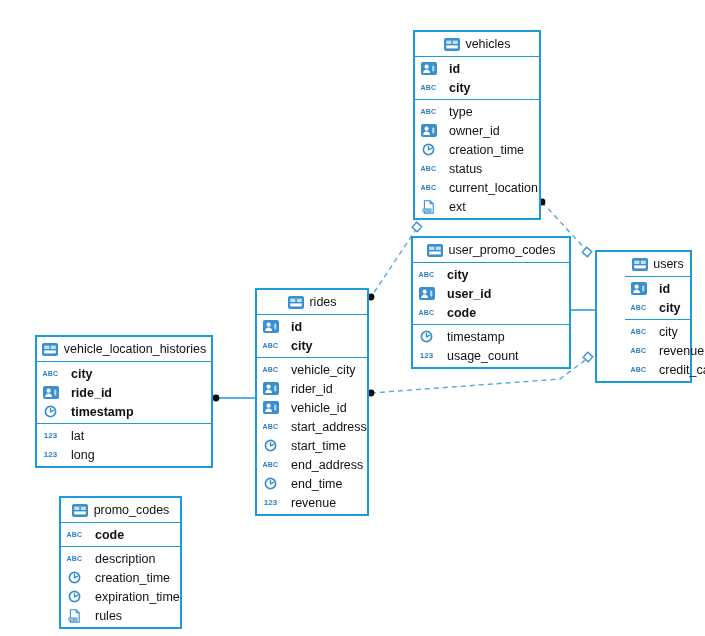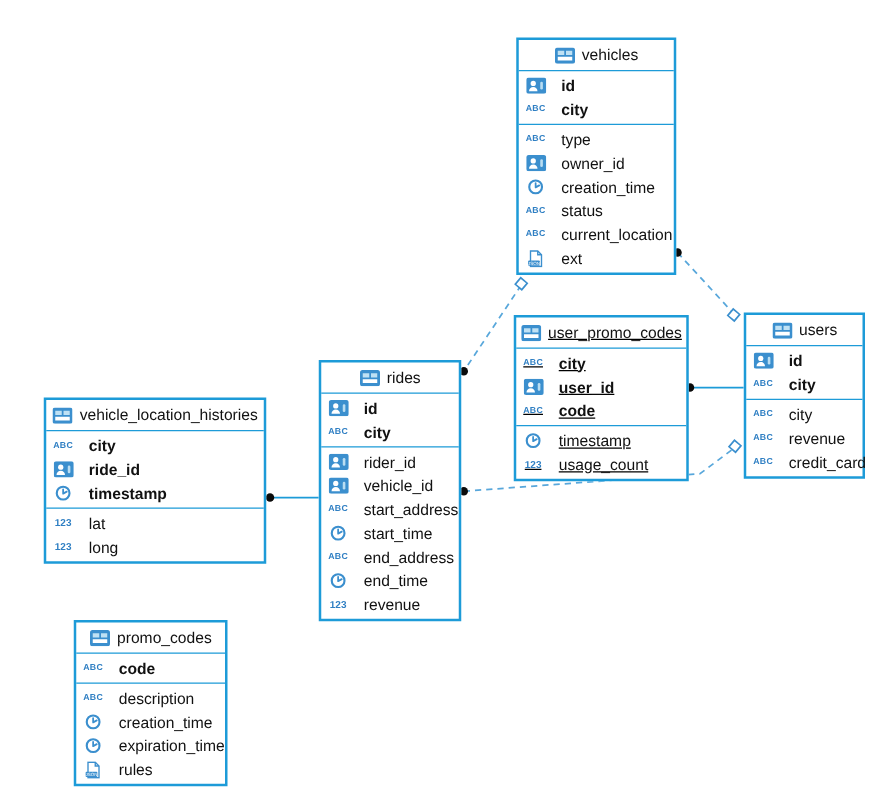--- a/index.html
+++ b/index.html
@@ -16,24 +16,24 @@
   .sec{padding:2px 0;}
   .sec.pks{border-bottom:1px solid #1d9bd8;}
   .row{display:flex;align-items:center;gap:12px;height:19px;padding:0 5px;}
   .icn{width:17px;display:flex;justify-content:center;align-items:center;flex:none;}
   .abc{font-size:7px;font-weight:bold;color:#2f7fc3;letter-spacing:.2px;}
   .n123{font-size:8px;font-weight:bold;color:#2f7fc3;}
   .fname{font-size:12.5px;color:#111;white-space:nowrap;}
   .fname.pk{font-weight:bold;}
   .ttitle{white-space:nowrap;}
   #t-vehicles{left:413px;top:30px;width:128px;}
-  #t-upc{left:411px;top:252px;width:140px;text-decoration:underline;}
-  #t-users{left:595px;top:250px;width:97px;}
+  #t-upc{left:411px;top:236px;width:160px;}
+  #t-users{left:595px;top:250px;width:97px;padding-left:28px;}
   #t-rides{left:255px;top:288px;width:114px;}
-  #t-vlh{left:35px;top:318px;width:178px;}
+  #t-vlh{left:35px;top:335px;width:178px;}
   #t-promo{left:35px;top:496px;width:123px;margin-left:24px;}
 </style>
 </head>
 <body>
 
 <div class="canvas">
 
   <svg class="wires" width="705" height="636" viewBox="0 0 705 636">
     <path class="dash" d="M417,228 L371,297"></path>
     <path class="dash" d="M542,202 L587,251"></path>
@@ -245,20 +245,24 @@
           </span>
         <span class="fname pk">id</span>
       </div>
       <div class="row">
         <span class="icn abc">ABC</span>
         <span class="fname pk">city</span>
       </div>
     </div>
     <div class="sec">
       <div class="row">
+        <span class="icn abc">ABC</span>
+        <span class="fname">vehicle_city</span>
+      </div>
+      <div class="row">
         <span class="icn">
             <svg width="16" height="13" viewBox="0 0 16 13">
               <rect width="16" height="13" rx="2" fill="#3b8fce"></rect>
               <circle cx="5.6" cy="4.7" r="2.1" fill="#fff"></circle>
               <path d="M2.2 10.9c0-2 1.5-3.3 3.4-3.3s3.4 1.3 3.4 3.3z" fill="#fff"></path>
               <rect x="11.2" y="3.4" width="2.1" height="6.2" rx="1" fill="#b9ddf2"></rect>
             </svg>
           </span>
         <span class="fname">rider_id</span>
       </div>

